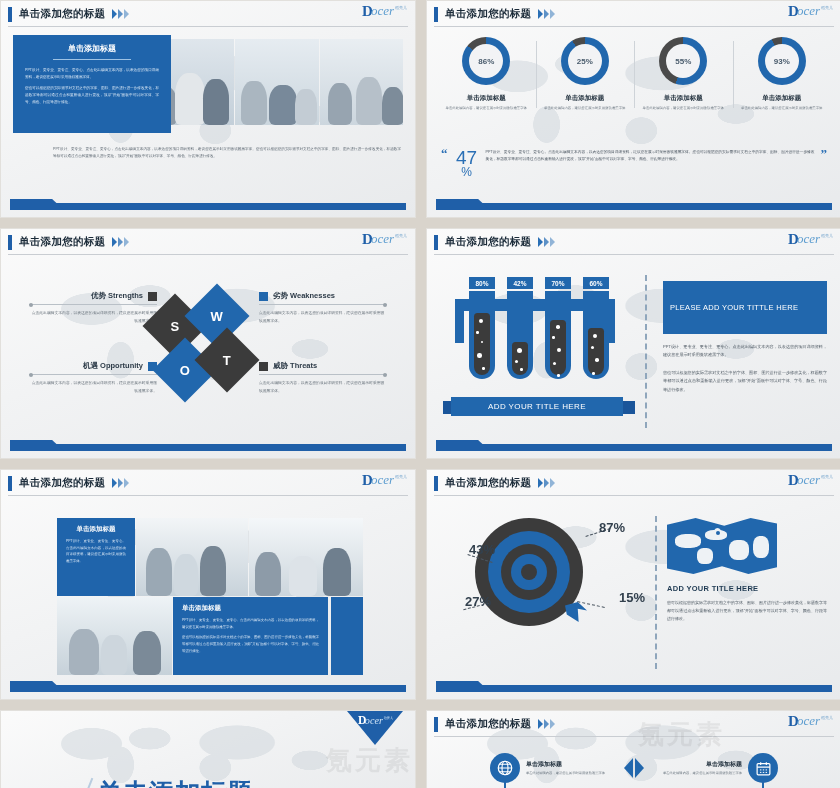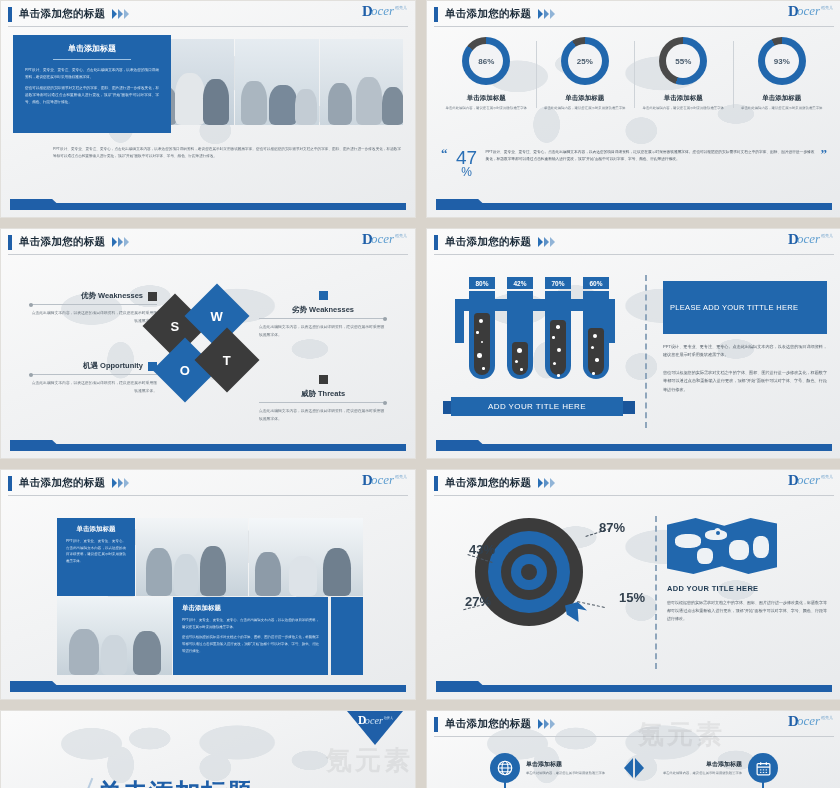--- a/index.html
+++ b/index.html
@@ -75,21 +75,21 @@
   .qm{font:bold 13px "Liberation Serif",serif;color:#2a6fb5;line-height:.8;}
   .qnum{font-size:19px;color:#2a6fb5;line-height:.95;text-align:center;min-width:26px;}
   .qnum small{display:block;font-size:12px;}
   .quote p{font-size:3.7px;color:#4a5560;line-height:2;text-align:justify;flex:1;}
   
   .sw-col{position:absolute;top:62px;width:128px;z-index:3;}
   .sw-left{left:28px;text-align:right;}
   .sw-right{right:28px;text-align:left;}
   .sw-item{margin-bottom:36px;}
   .sw-head{display:flex;align-items:center;gap:5px;}
-  .sw-right .sw-head{flex-direction:column;}
+  .sw-right .sw-head{flex-direction:row;}
   .sw-left .sw-head{flex-direction:row-reverse;}
   .sw-sq{width:9px;height:9px;flex:none;}
   .sw-head b{font-size:7.5px;color:#2d3b48;}
   .sw-line{height:1px;background:#b9c0c7;margin:3px 0 5px;position:relative;}
   .sw-line::after{content:"";position:absolute;top:-1.5px;width:4px;height:4px;border-radius:50%;background:#9aa3ab;}
   .sw-left .sw-line::after{left:0;}.sw-right .sw-line::after{right:0;}
   .sw-item p{font-size:3.8px;color:#6a747d;line-height:2;}
   .swot{position:absolute;left:50%;top:64px;transform:translateX(-50%);width:120px;height:110px;z-index:4;}
   .dmd{position:absolute;width:46px;height:46px;transform:rotate(45deg);display:flex;align-items:center;justify-content:center;}
   .dmd b{transform:rotate(-45deg);color:#fff;font-size:13px;font-weight:bold;}
@@ -273,21 +273,21 @@
     <div class="logo">
       <span class="d">D</span>
       <span class="rest">ocer</span>
       <span class="cn">稻壳儿</span>
     </div>
 
     <div class="sw-col sw-left">
       <div class="sw-item">
         <div class="sw-head">
             <div class="sw-sq" style="background:#3b3b3b"></div>
-            <b>优势 Weaknesses</b>
+            <b>优势 Strengths</b>
           </div>
         <div class="sw-line"></div>
         <p>点击此出编辑文本内容，以表达您的项目详细资料，建议您在展示时采用微软雅黑字体。</p>
       </div>
       <div class="sw-item">
         <div class="sw-head">
             <div class="sw-sq" style="background:#2167ad"></div>
             <b>机遇 Opportunity</b>
           </div>
         <div class="sw-line"></div>

